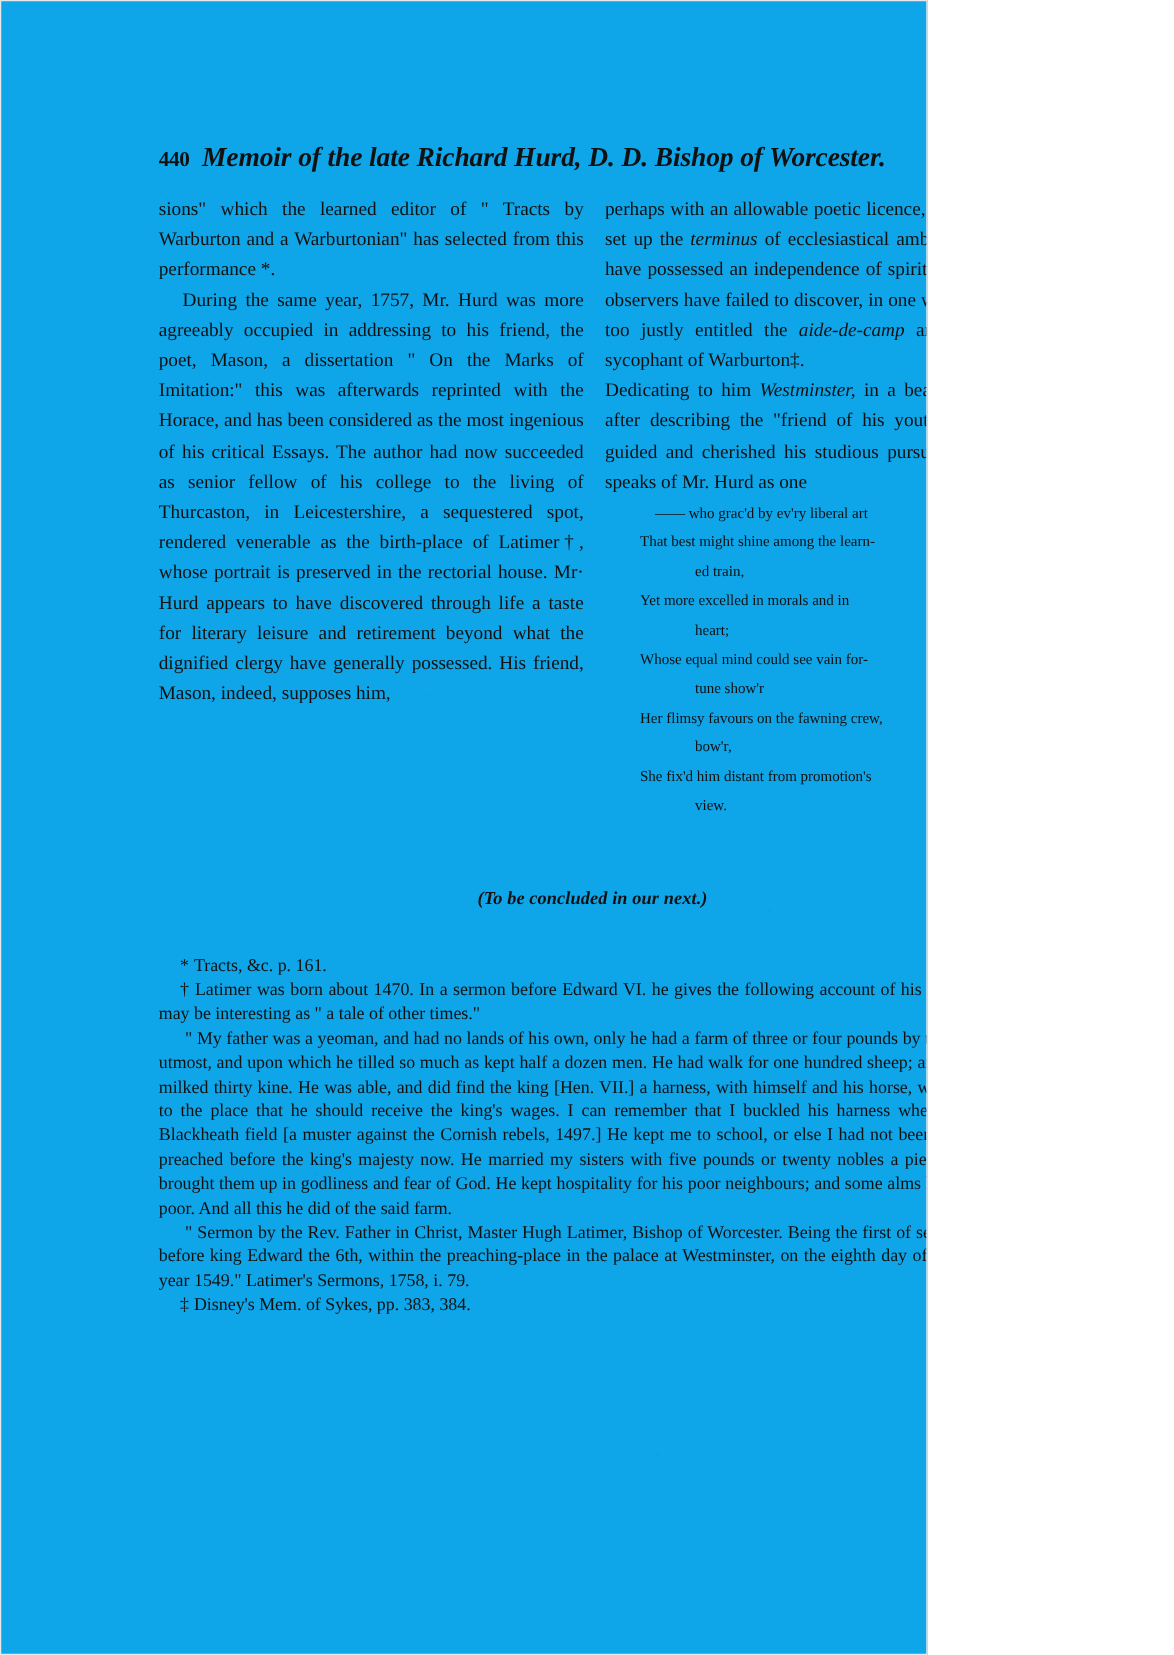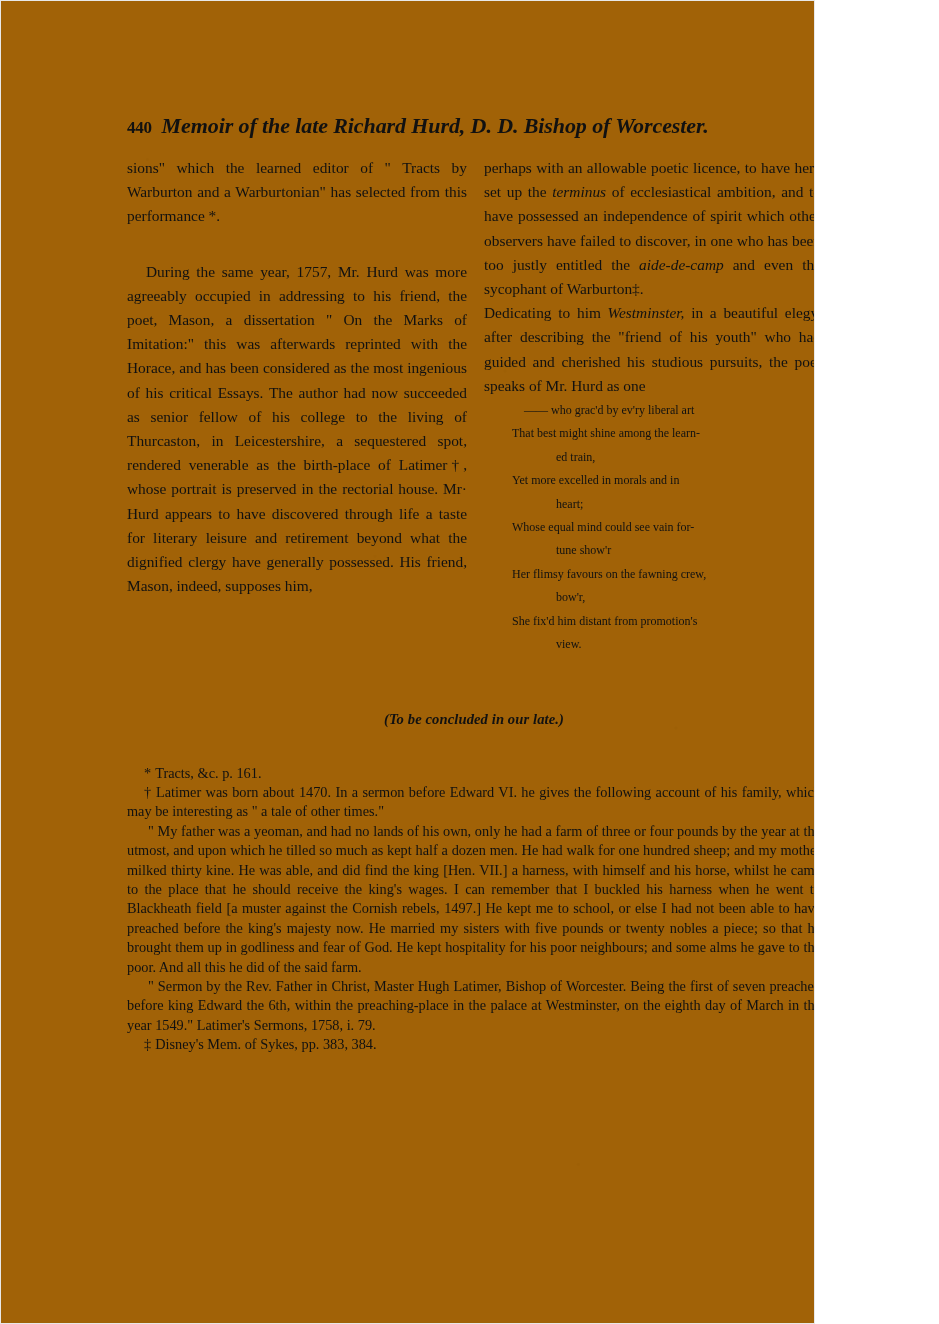--- a/index.html
+++ b/index.html
@@ -3,23 +3,23 @@
 <meta charset="utf-8">
 <style>
   html, body {
     margin: 0;
     padding: 0;
     background: #ffffff;
   }
 
   .page {
     position: relative;
-    width: 815px;
+    width: 742px;
     height: 1324px;
-    background: #a16207;
+    background: #0ea5e9;
     border: 1px solid #e8e8e8;
     box-sizing: border-box;
     overflow: hidden;
     font-family: "Liberation Serif", "DejaVu Serif", serif;
     color: #111111;
   }
 
   
   .paper-noise {
     position: absolute;
@@ -78,21 +78,20 @@
     hyphens: none;
   }
   .col-left  { width: 340px; margin-right: 17px; }
   .col-right { width: 337px; }
 
   .col p {
     margin: 0;
   }
   .col p.indent {
     text-indent: 19px;
-    margin-top: 31px;
   }
   .col p.flush {
     text-indent: 0;
   }
   .italic { font-style: italic; }
 
   
   .verse {
     margin-top: 1px;
     font-size: 12px;
@@ -173,21 +172,21 @@
           <div class="vline turn">tune show'r</div>
           <div class="vline">Her flimsy favours on the fawning crew,</div>
           <div class="vline turn">bow'r,</div>
           <div class="vline">She fix'd him distant from promotion's</div>
           <div class="vline turn">view.</div>
         </div>
       </div>
 
     </div>
 
-    <div class="concluded">(To be concluded in our late.)</div>
+    <div class="concluded">(To be concluded in our next.)</div>
 
     <div class="footnotes">
 
       <p class="fn-indent"><span class="fn-marker">*</span><span>Tracts, &amp;c. p. 161.</span></p>
 
       <p class="fn-indent"><span class="fn-marker">†</span><span>Latimer was born about 1470. In a sermon before Edward VI. he gives the following account of his family, which may be interesting as " a tale of other times."</span></p>
 
       <p class="fn-indent-2">" My father was a yeoman, and had no lands of his own, only he had a farm of three or four pounds by the year at the utmost, and upon which he tilled so much as kept half a dozen men. He had walk for one hundred sheep; and my mother milked thirty kine. He was able, and did find the king [Hen. VII.] a harness, with himself and his horse, whilst he came to the place that he should receive the king's wages. I can remember that I buckled his harness when he went to Blackheath field [a muster against the Cornish rebels, 1497.] He kept me to school, or else I had not been able to have preached before the king's majesty now. He married my sisters with five pounds or twenty nobles a piece; so that he brought them up in godliness and fear of God. He kept hospitality for his poor neighbours; and some alms he gave to the poor. And all this he did of the said farm.</p>
 
       <p class="fn-indent-2">" Sermon by the Rev. Father in Christ, Master Hugh Latimer, Bishop of Worcester. Being the first of seven preached before king Edward the 6th, within the preaching-place in the palace at Westminster, on the eighth day of March in the year 1549." Latimer's Sermons, 1758, i. 79.</p>

